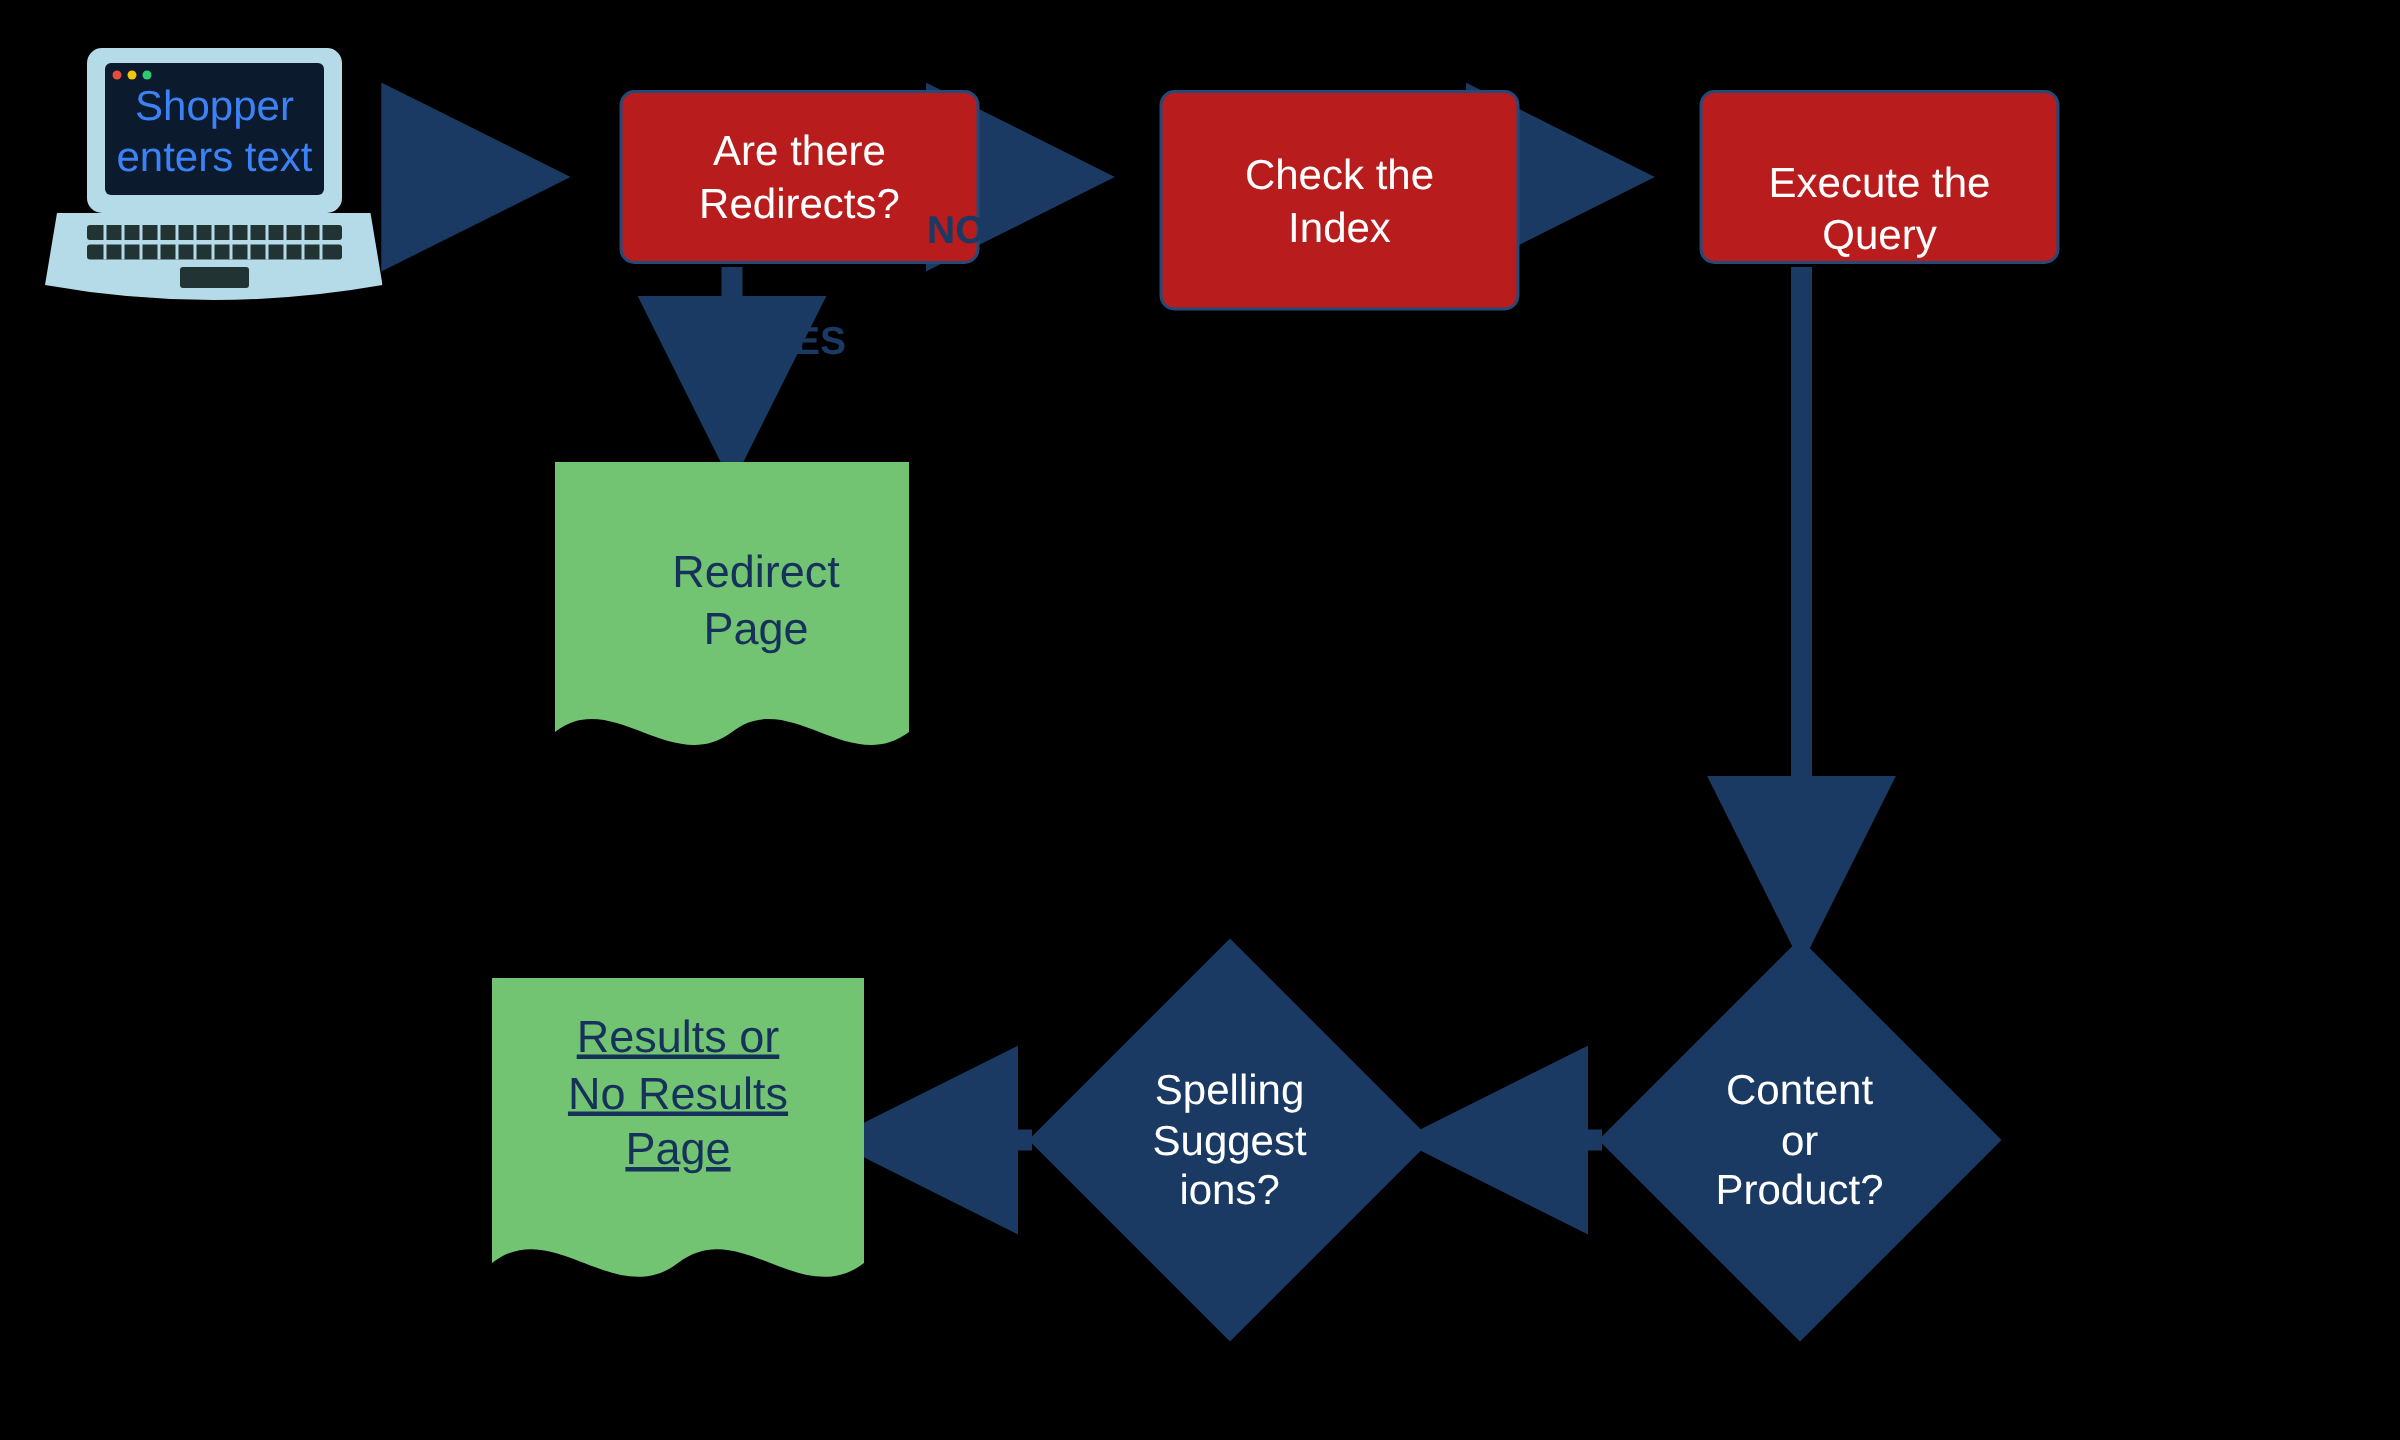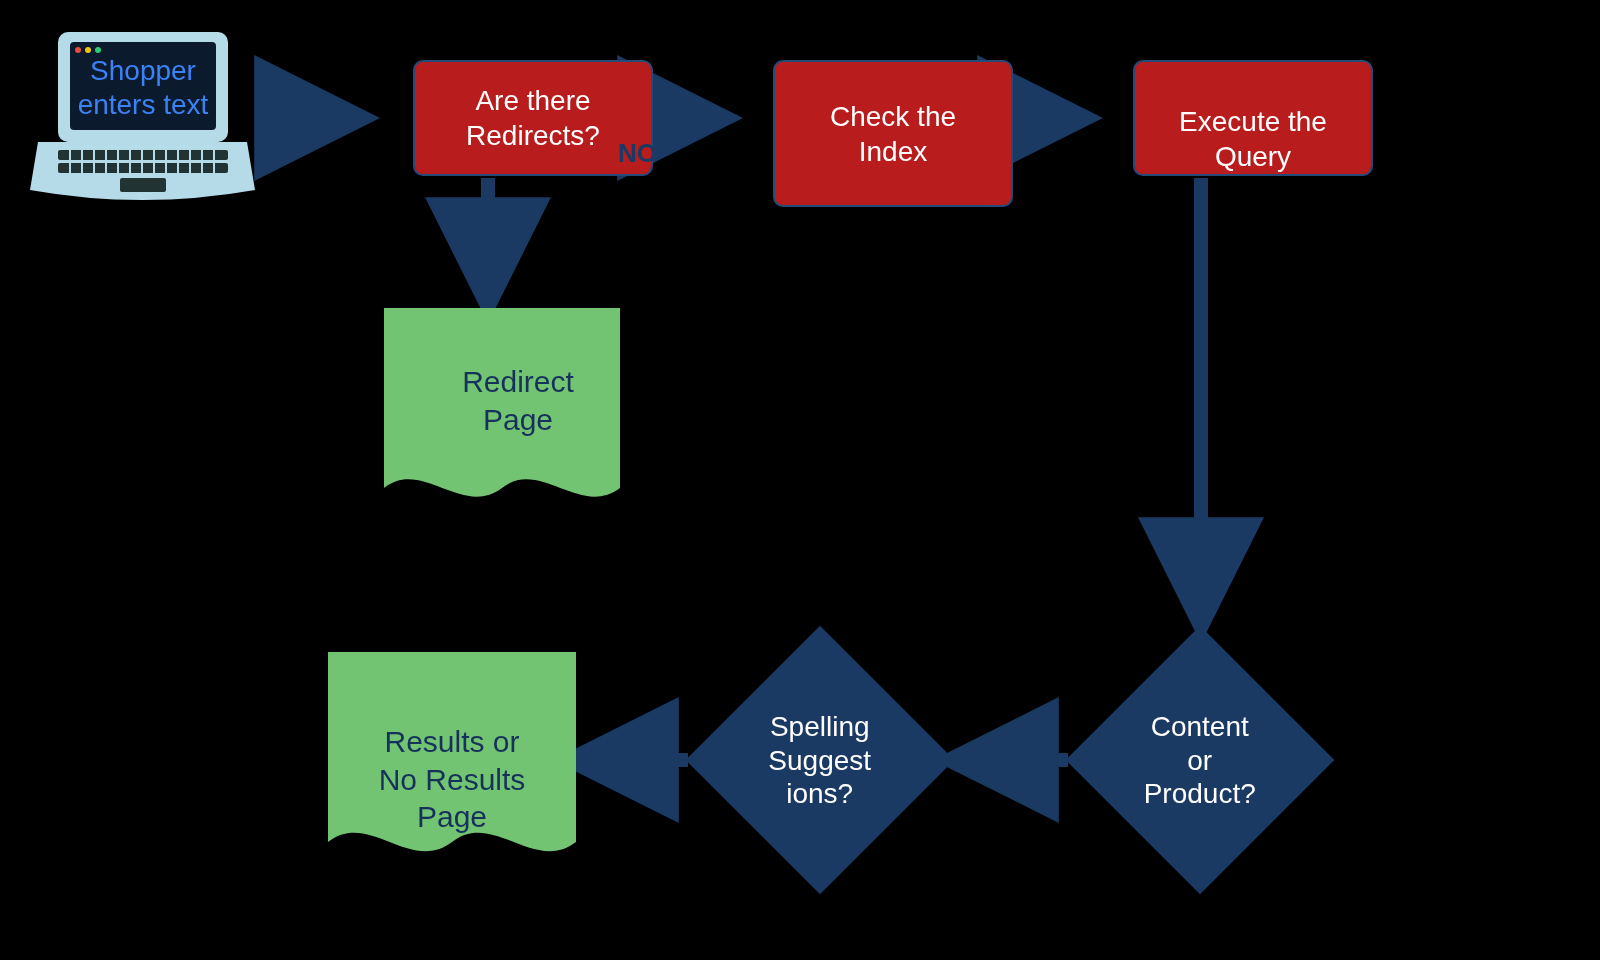--- a/index.html
+++ b/index.html
@@ -156,23 +156,23 @@
 
   <div class="box" style="left:728px;top:60px;width:240px;height:147px;">
     <span>Check the<br>Index</span>
   </div>
 
   <div class="box" style="left:1088px;top:60px;width:240px;height:116px;align-items:flex-end;">
     <span>Execute the<br>Query</span>
   </div>
 
   <div class="edge-label" style="left:618px;top:138px;">NO</div>
-  <div class="edge-label" style="left:480px;top:212px;">YES</div>
+  <div class="edge-label" style="left:512px;top:212px;">YES</div>
 
-  <div class="doc" style="left:384px;top:308px;width:268px;height:225px;">
+  <div class="doc" style="left:370px;top:308px;width:268px;height:225px;">
     <svg width="236" height="225" viewBox="0 0 236 225">
       <path d="M0 0 H236 V180
                C196 210,156 150,118 180
                C78 210,38 150,0 180 Z" fill="#72c472"></path>
     </svg>
     <div class="label">Redirect<br>Page</div>
   </div>
 
   <div class="diamond" style="left:1105px;top:665px;width:190px;height:190px;">
     <span>Content<br>or<br>Product?</span>
@@ -181,16 +181,16 @@
   <div class="diamond" style="left:725px;top:665px;width:190px;height:190px;">
     <span>Spelling<br>Suggest<br>ions?</span>
   </div>
 
   <div class="doc" style="left:328px;top:652px;width:248px;height:235px;">
     <svg width="248" height="235" viewBox="0 0 248 235">
       <path d="M0 0 H248 V190
                C206 222,165 158,124 190
                C82 222,41 158,0 190 Z" fill="#72c472"></path>
     </svg>
-    <div class="label" style="padding-top:71px;">Results or<br>No Results<br>Page</div>
+    <div class="label" style="padding-top:21px;text-decoration:underline;">Results or<br>No Results<br>Page</div>
   </div>
 
 </div>
 
 </body></html>

